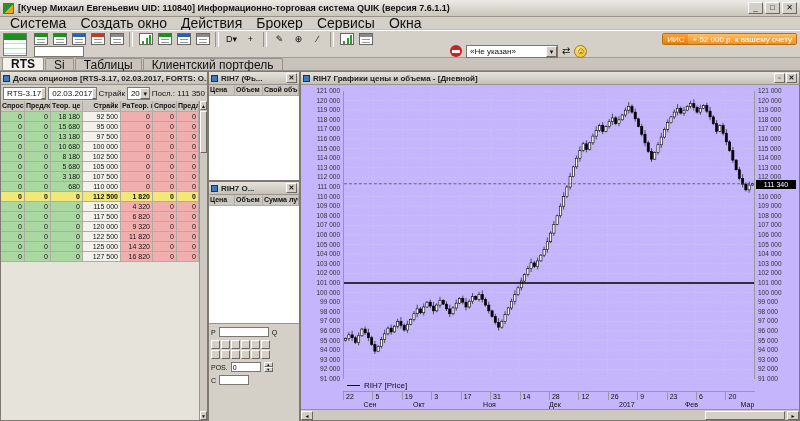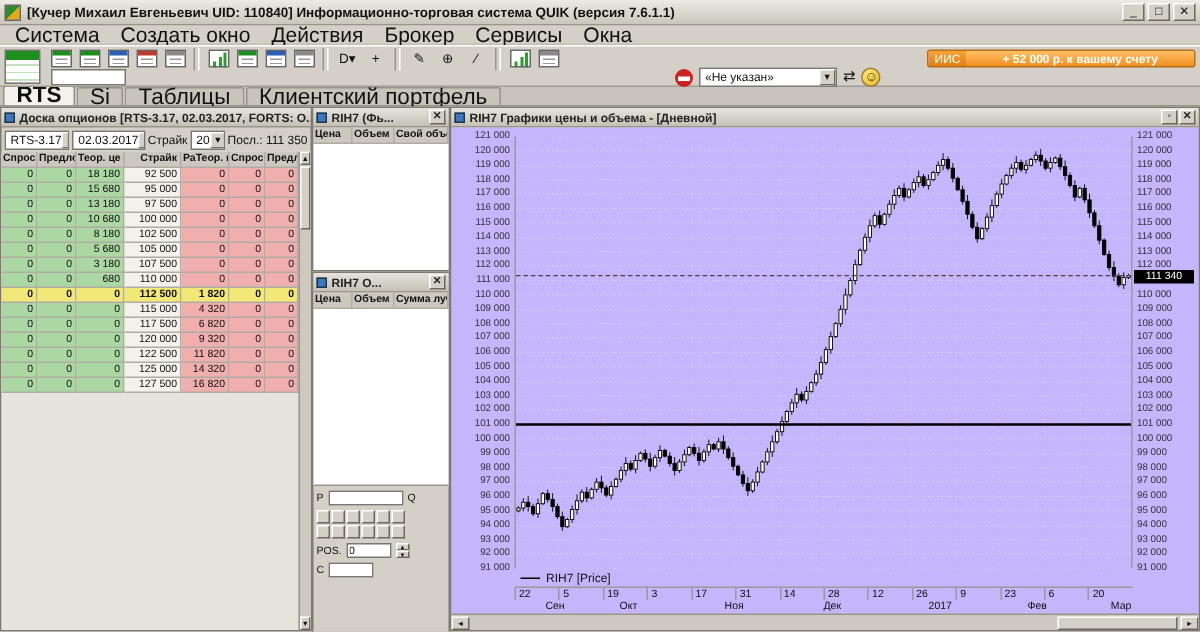--- a/index.html
+++ b/index.html
@@ -27,34 +27,34 @@
   .icon-table::before{content:"";position:absolute;left:0;right:0;top:0;height:3px;background:var(--hd,#888)}
   .icon-table::after{content:"";position:absolute;left:2px;right:2px;top:5px;height:6px;
     background:repeating-linear-gradient(180deg,#999 0 1px,transparent 1px 3px)}
   .k-green{--hd:#1d8f1d}.k-blue{--hd:#2b5fb4}.k-red{--hd:#c03a2b}.k-gray{--hd:#8a8a8a}
   .icon-chart{width:14px;height:12px;border:1px solid #666;background-color:#fff;background-repeat:no-repeat;
     background-image:linear-gradient(#2d9e2d,#2d9e2d),linear-gradient(#2d9e2d,#2d9e2d),linear-gradient(#2d9e2d,#2d9e2d);
     background-position:2px 7px,6px 4px,9px 1px;background-size:2px 4px,2px 7px,2px 10px}
   .icon-glyph{font-size:9px;line-height:12px}
   .icon-sep{width:4px;height:15px;border-left:1px solid #98948c;border-right:1px solid #fff;margin:0 2px}
   .tb-input{position:absolute;left:34px;top:15px;width:50px;height:11px;border:1px solid #7a7670;background:#fff;font-size:8px;padding:0 2px}
-  .tb-right{position:absolute;left:450px;top:14px;display:flex;gap:4px;align-items:center;height:13px}
+  .tb-right{position:absolute;left:450px;top:14px;display:flex;gap:4px;height:13px}
   .no-entry{width:12px;height:12px;border-radius:50%;background:#cc2222;position:relative}
   .no-entry::after{content:"";position:absolute;left:2px;right:2px;top:5px;height:3px;background:#fff}
   .combo{height:13px;background:#fff;border:1px solid #7a7670;display:flex;align-items:center;font-size:8px;padding-left:3px;white-space:nowrap;overflow:hidden}
   .combo .cb{width:11px;height:11px;background:#d4d0c8;border:1px solid;border-color:#fff #6c685f #6c685f #fff;font-size:7px;text-align:center;line-height:9px;margin-left:auto;flex:0 0 auto}
   .arrows-glyph{font-size:10px;line-height:12px}
   .smiley{width:13px;height:13px;border-radius:50%;background:radial-gradient(circle at 35% 30%,#ffe97a,#e7b32a);border:1px solid #a08030;font-size:9px;line-height:11px;text-align:center;color:#664400}
   .iis-badge{position:absolute;right:3px;top:2px;height:12px;display:flex;align-items:center;border:1px solid #b86e14;border-radius:2px;overflow:hidden;font-size:8px}
   .iis-label{background:linear-gradient(#f9a33b,#df7b0e);color:#fff;font-weight:normal;padding:0 4px;line-height:11px}
-  .iis-text{background:linear-gradient(#ffc064,#f08a1d);color:#fff;padding:0 24px;font-weight:bold;line-height:11px}
+  .iis-text{background:linear-gradient(#ffc064,#f08a1d);color:#fff;padding:0 4px;font-weight:normal;line-height:11px}
 
   
   .tabbar{height:13px;background:#c8c4bc;display:flex;align-items:flex-end;padding-left:2px;border-bottom:1px solid #98948c}
-  .tab{height:12px;padding:0 8px;font-size:15px;background:#c8c4bc;border:1px solid #98948c;border-bottom:none;margin-right:1px;line-height:12px;border-radius:2px 2px 0 0}
+  .tab{height:12px;padding:0 8px;font-size:12px;background:#c8c4bc;border:1px solid #98948c;border-bottom:none;margin-right:1px;line-height:12px;border-radius:2px 2px 0 0}
   .tab.active{background:#f4f2ec;height:13px;font-weight:bold}
 
   
   .main{position:relative;height:350px;background:#aba79f}
   .panel{position:absolute;border:1px solid #7e7a72;background:#d4d0c8;display:flex;flex-direction:column}
   .ptitle{height:13px;flex:0 0 13px;background:linear-gradient(180deg,#e5e3dc,#c5c1b7);border-bottom:1px solid #98948c;display:flex;align-items:center;padding:0 2px;gap:3px;font-size:8px;font-weight:bold;color:#222;white-space:nowrap;overflow:hidden}
   .picon{width:7px;height:7px;background:#3a7abf;border:1px solid #234;flex:0 0 auto}
   .pbtns{margin-left:auto;display:flex;gap:1px}
   .pbtn{width:11px;height:10px;background:#d4d0c8;border:1px solid;border-color:#fff #6c685f #6c685f #fff;font-size:7px;line-height:8px;text-align:center}
 

